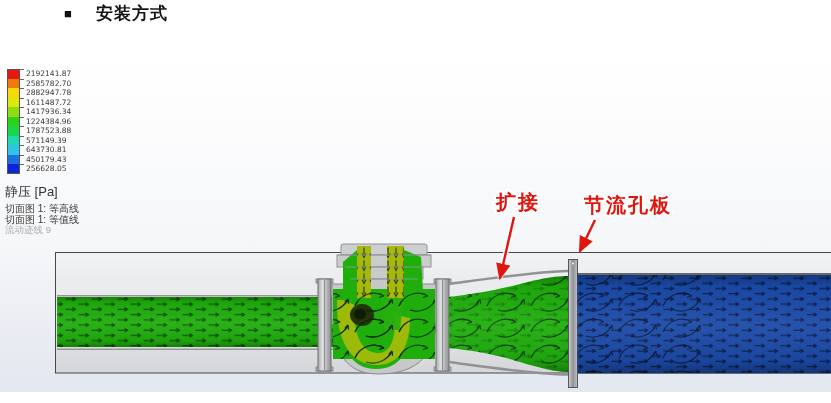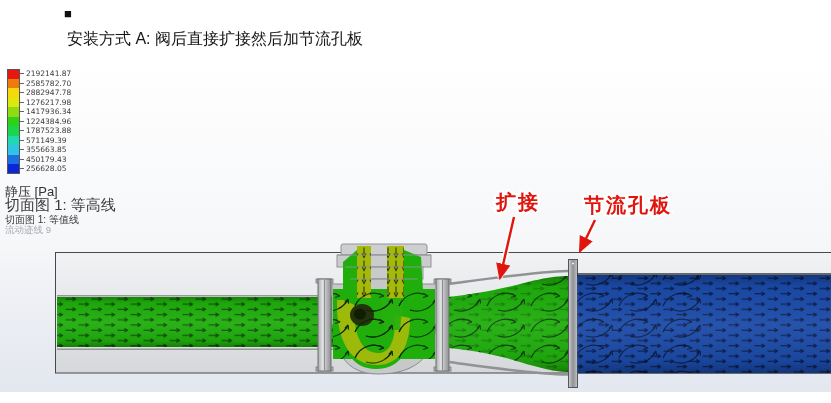--- a/index.html
+++ b/index.html
@@ -13,39 +13,39 @@
   .title{left:96px;top:2px;font-size:17px;font-weight:600;color:#151515;letter-spacing:1px;}
   .subtitle{left:67px;top:29px;font-size:16px;font-weight:500;color:#151515;}
   
   .viewport-bg{
     left:0;top:58px;width:831px;height:334px;
     background:linear-gradient(to bottom,#ffffff 0%,#f6f7f9 55%,#e7eaf1 88%,#e3e7ef 100%);
   }
   .scene{left:0;top:0;width:831px;height:403px;}
   
   .legend{left:7px;top:69px;}
-  .lrow{display:flex;align-items:center;height:9.5px;}
+  .lrow{display:flex;height:9.5px;}
   .lcell{width:13px;height:9.5px;border-left:1px solid #555;border-right:1px solid #555;box-sizing:border-box;}
   .lrow:first-child .lcell{border-top:1px solid #555;}
   .lrow:last-child .lcell{border-bottom:1px solid #555;}
   .ltick{width:4px;height:1px;background:#666;}
   .llab{font-size:7.5px;color:#3a3a3a;margin-left:2px;white-space:nowrap;font-family:"DejaVu Sans",sans-serif;}
   .caption{left:5px;top:183px;font-size:13px;color:#333;}
-  .layer1{left:5px;top:196px;font-size:15px;color:#3a3a3a;}
+  .layer1{left:5px;top:202px;font-size:10px;color:#3a3a3a;}
   .layer2{left:5px;top:213px;font-size:10px;color:#3a3a3a;}
   .layer3{left:5px;top:224px;font-size:9.5px;color:#a7abb2;}
   .annot-text{font-weight:bold;font-size:20px;paint-order:stroke;stroke:#ffffff;stroke-width:4px;letter-spacing:2px;}
 </style>
 </head>
 <body>
 
 <div class="stage">
 
   <span class="abs bullet">■</span>
-  <span class="abs subtitle">安装方式 A: 阀后直接扩接然后加节流孔板</span>
+  <span class="abs title">安装方式</span>
 
   <div class="abs viewport-bg"></div>
 
   <svg class="abs scene" viewBox="0 0 831 403" xmlns="http://www.w3.org/2000/svg">
     <defs>
       <linearGradient id="boxGrad" x1="0" y1="0" x2="0" y2="1">
         <stop offset="0" stop-color="#f1f2f4"></stop>
           <stop offset="0.55" stop-color="#e4e5e8"></stop>
           <stop offset="1" stop-color="#d6d7da"></stop>
       </linearGradient>
@@ -194,21 +194,21 @@
           <span class="llab">2585782.70</span>
         </div>
         <div class="lrow">
           <span class="lcell" style="background: rgb(245, 217, 10);"></span>
           <span class="ltick"></span>
           <span class="llab">2882947.78</span>
         </div>
         <div class="lrow">
           <span class="lcell" style="background: rgb(220, 232, 14);"></span>
           <span class="ltick"></span>
-          <span class="llab">1276217.98</span>
+          <span class="llab">1611487.72</span>
         </div>
         <div class="lrow">
           <span class="lcell" style="background: rgb(143, 220, 18);"></span>
           <span class="ltick"></span>
           <span class="llab">1417936.34</span>
         </div>
         <div class="lrow">
           <span class="lcell" style="background: rgb(46, 211, 23);"></span>
           <span class="ltick"></span>
           <span class="llab">1224384.96</span>
@@ -219,21 +219,21 @@
           <span class="llab">1787523.88</span>
         </div>
         <div class="lrow">
           <span class="lcell" style="background: rgb(31, 217, 176);"></span>
           <span class="ltick"></span>
           <span class="llab">571149.39</span>
         </div>
         <div class="lrow">
           <span class="lcell" style="background: rgb(47, 195, 230);"></span>
           <span class="ltick"></span>
-          <span class="llab">355663.85</span>
+          <span class="llab">643730.81</span>
         </div>
         <div class="lrow">
           <span class="lcell" style="background: rgb(29, 110, 226);"></span>
           <span class="ltick"></span>
           <span class="llab">450179.43</span>
         </div>
         <div class="lrow">
           <span class="lcell" style="background: rgb(9, 39, 214);"></span>
           <span class="ltick"></span>
           <span class="llab">256628.05</span>

